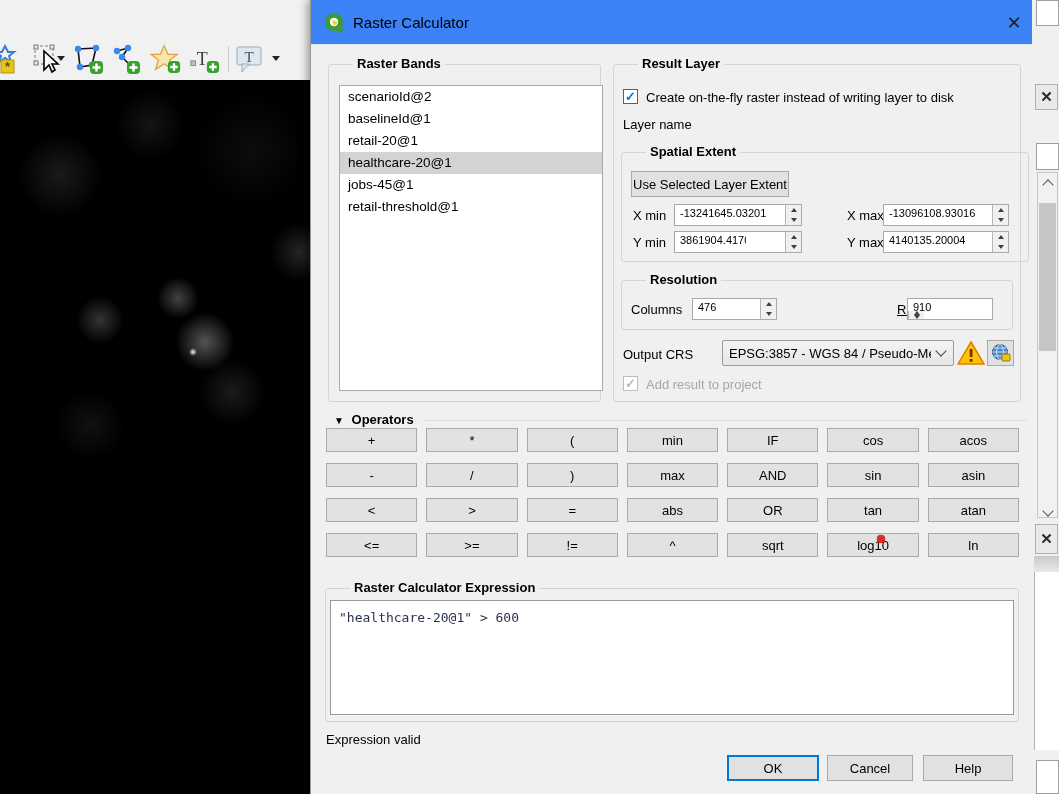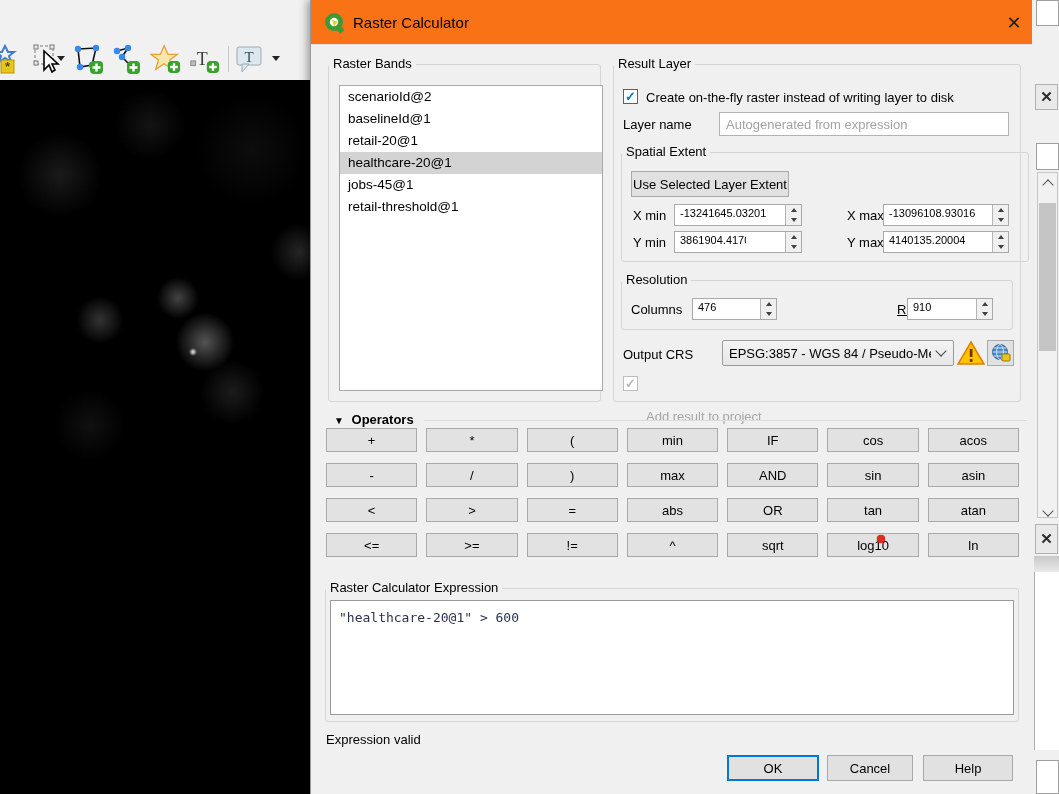--- a/index.html
+++ b/index.html
@@ -23,27 +23,27 @@
       radial-gradient(circle 50px at 150px 45px, rgba(110,110,110,.18) 0%, rgba(0,0,0,0) 70%),
       radial-gradient(circle 42px at 300px 172px, rgba(150,150,150,.25) 0%, rgba(0,0,0,0) 70%),
       radial-gradient(circle 46px at 232px 312px, rgba(140,140,140,.20) 0%, rgba(0,0,0,0) 70%),
       radial-gradient(circle 50px at 90px 345px, rgba(110,110,110,.15) 0%, rgba(0,0,0,0) 70%),
       radial-gradient(circle 80px at 252px 70px, rgba(90,90,90,.14) 0%, rgba(0,0,0,0) 70%);
   }
 
   
   #dialog { left:310px; top:0; width:722px; height:794px; background:#f0f0f0;
             border-left:1px solid #9a9a9a; box-shadow:-3px 0 8px rgba(0,0,0,.35); }
-  #titlebar { left:0; top:0; width:722px; height:45px; background:#f97316; border-bottom:1px solid #e2e2e2; }
+  #titlebar { left:0; top:0; width:722px; height:45px; background:#3b82f6; border-bottom:1px solid #e2e2e2; }
   #title-text { left:42px; top:14px; font-size:15px; }
   #close-x { left:692px; top:12px; width:22px; height:22px; font-size:18px; color:#222;
              display:flex; align-items:center; justify-content:center; cursor:default; }
 
   .groupbox { position:absolute; border:1px solid #d5d5d5; border-radius:3px; }
-  .gb-title { position:absolute; top:-9px; left:0; background:#f0f0f0; padding:0 4px; font-weight:normal; white-space:nowrap; }
+  .gb-title { position:absolute; top:-9px; left:24px; background:#f0f0f0; padding:0 4px; font-weight:bold; white-space:nowrap; }
 
   .listbox { position:absolute; background:#fff; border:1px solid #a9a9a9; overflow:hidden; }
   .band-item { padding:3px 8px; font-size:13.5px; line-height:16px; }
   .band-item.selected { background:#d3d3d3; }
 
   .cbox { position:absolute; width:15px; height:15px; background:#fff; border:1px solid #0078d7;
           display:flex; align-items:center; justify-content:center; }
   .cbox .chk { color:#0078d7; font-size:13px; font-weight:bold; line-height:1; }
   .cbox.disabled { border-color:#bdbdbd; }
   .cbox.disabled .chk { color:#b8b8b8; }
@@ -205,21 +205,20 @@
     <div class="groupbox" style="left:302px; top:64px; width:408px; height:338px;">
       <span class="gb-title">Result Layer</span>
     </div>
 
     <div class="cbox" style="left:312px; top:89px;">
         <span class="chk">✓</span>
       </div>
     <div class="lbl" style="left:335px; top:90px;">Create on-the-fly raster instead of writing layer to disk</div>
 
     <div class="lbl" style="left:312px; top:117px;text-align:center;">Layer name</div>
-    <input class="tinput" style="left: 408px; top: 112px; width: 290px; height: 24px;" placeholder="Autogenerated from expression">
 
     <div class="groupbox" style="left:310px; top:152px; width:408px; height:110px;">
       <span class="gb-title">Spatial Extent</span>
     </div>
     <button class="pushbtn" style="left:320px; top:171px; width:158px; height:26px;">Use Selected Layer Extent</button>
 
     <div class="lbl" style="left:322px; top:208px;">X min</div>
     <div class="spin" style="left:363px; top:204px; width:128px;">
       <span class="val">-13241645.03201</span>
       <span class="arrows">
@@ -278,21 +277,21 @@
       <span class="arrows">
           <div>
             <i class="tri-up"></i>
           </div>
           <div>
             <i class="tri-dn"></i>
           </div>
         </span>
     </div>
     <div class="lbl" style="left:586px; top:302px;text-decoration:underline;">Rows</div>
-    <div class="spin" style="left:596px; top:298px; width:86px;">
+    <div class="spin" style="left:596px; top:298px; width:86px;flex-direction:column;">
       <span class="val">910</span>
       <span class="arrows">
           <div>
             <i class="tri-up"></i>
           </div>
           <div>
             <i class="tri-dn"></i>
           </div>
         </span>
     </div>
@@ -312,21 +311,21 @@
         <circle cx="9" cy="9" r="7.5" fill="#4a86c8" stroke="#2a5d93"></circle>
         <ellipse cx="9" cy="9" rx="3.4" ry="7.5" fill="none" stroke="#cfe2f3" stroke-width="1"></ellipse>
         <path d="M1.5 9h15M2.6 5h12.8M2.6 13h12.8" stroke="#cfe2f3" stroke-width="1" fill="none"></path>
         <rect x="11" y="11" width="8" height="7" rx="1" fill="#e7c51b" stroke="#9a7d00"></rect>
       </svg>
     </button>
 
     <div class="cbox disabled" style="left:312px; top:376px;">
         <span class="chk">✓</span>
       </div>
-    <div class="lbl gray" style="left:335px; top:377px;margin-top:32px;">Add result to project</div>
+    <div class="lbl gray" style="left:335px; top:377px;">Add result to project</div>
 
     <div class="abs" style="left:23px; top:412px; width:695px; height:16px;">
       <span style="font-size:10px;">▼</span>
       <span style="font-weight:bold; margin-left:4px;">Operators</span>
       <span class="abs" style="left:90px; top:8px; width:603px; height:1px; background:#dcdcdc;"></span>
     </div>
     <div id="op-grid">
         <button class="op-btn">+</button>
         <button class="op-btn">*</button>
         <button class="op-btn">(</button>

